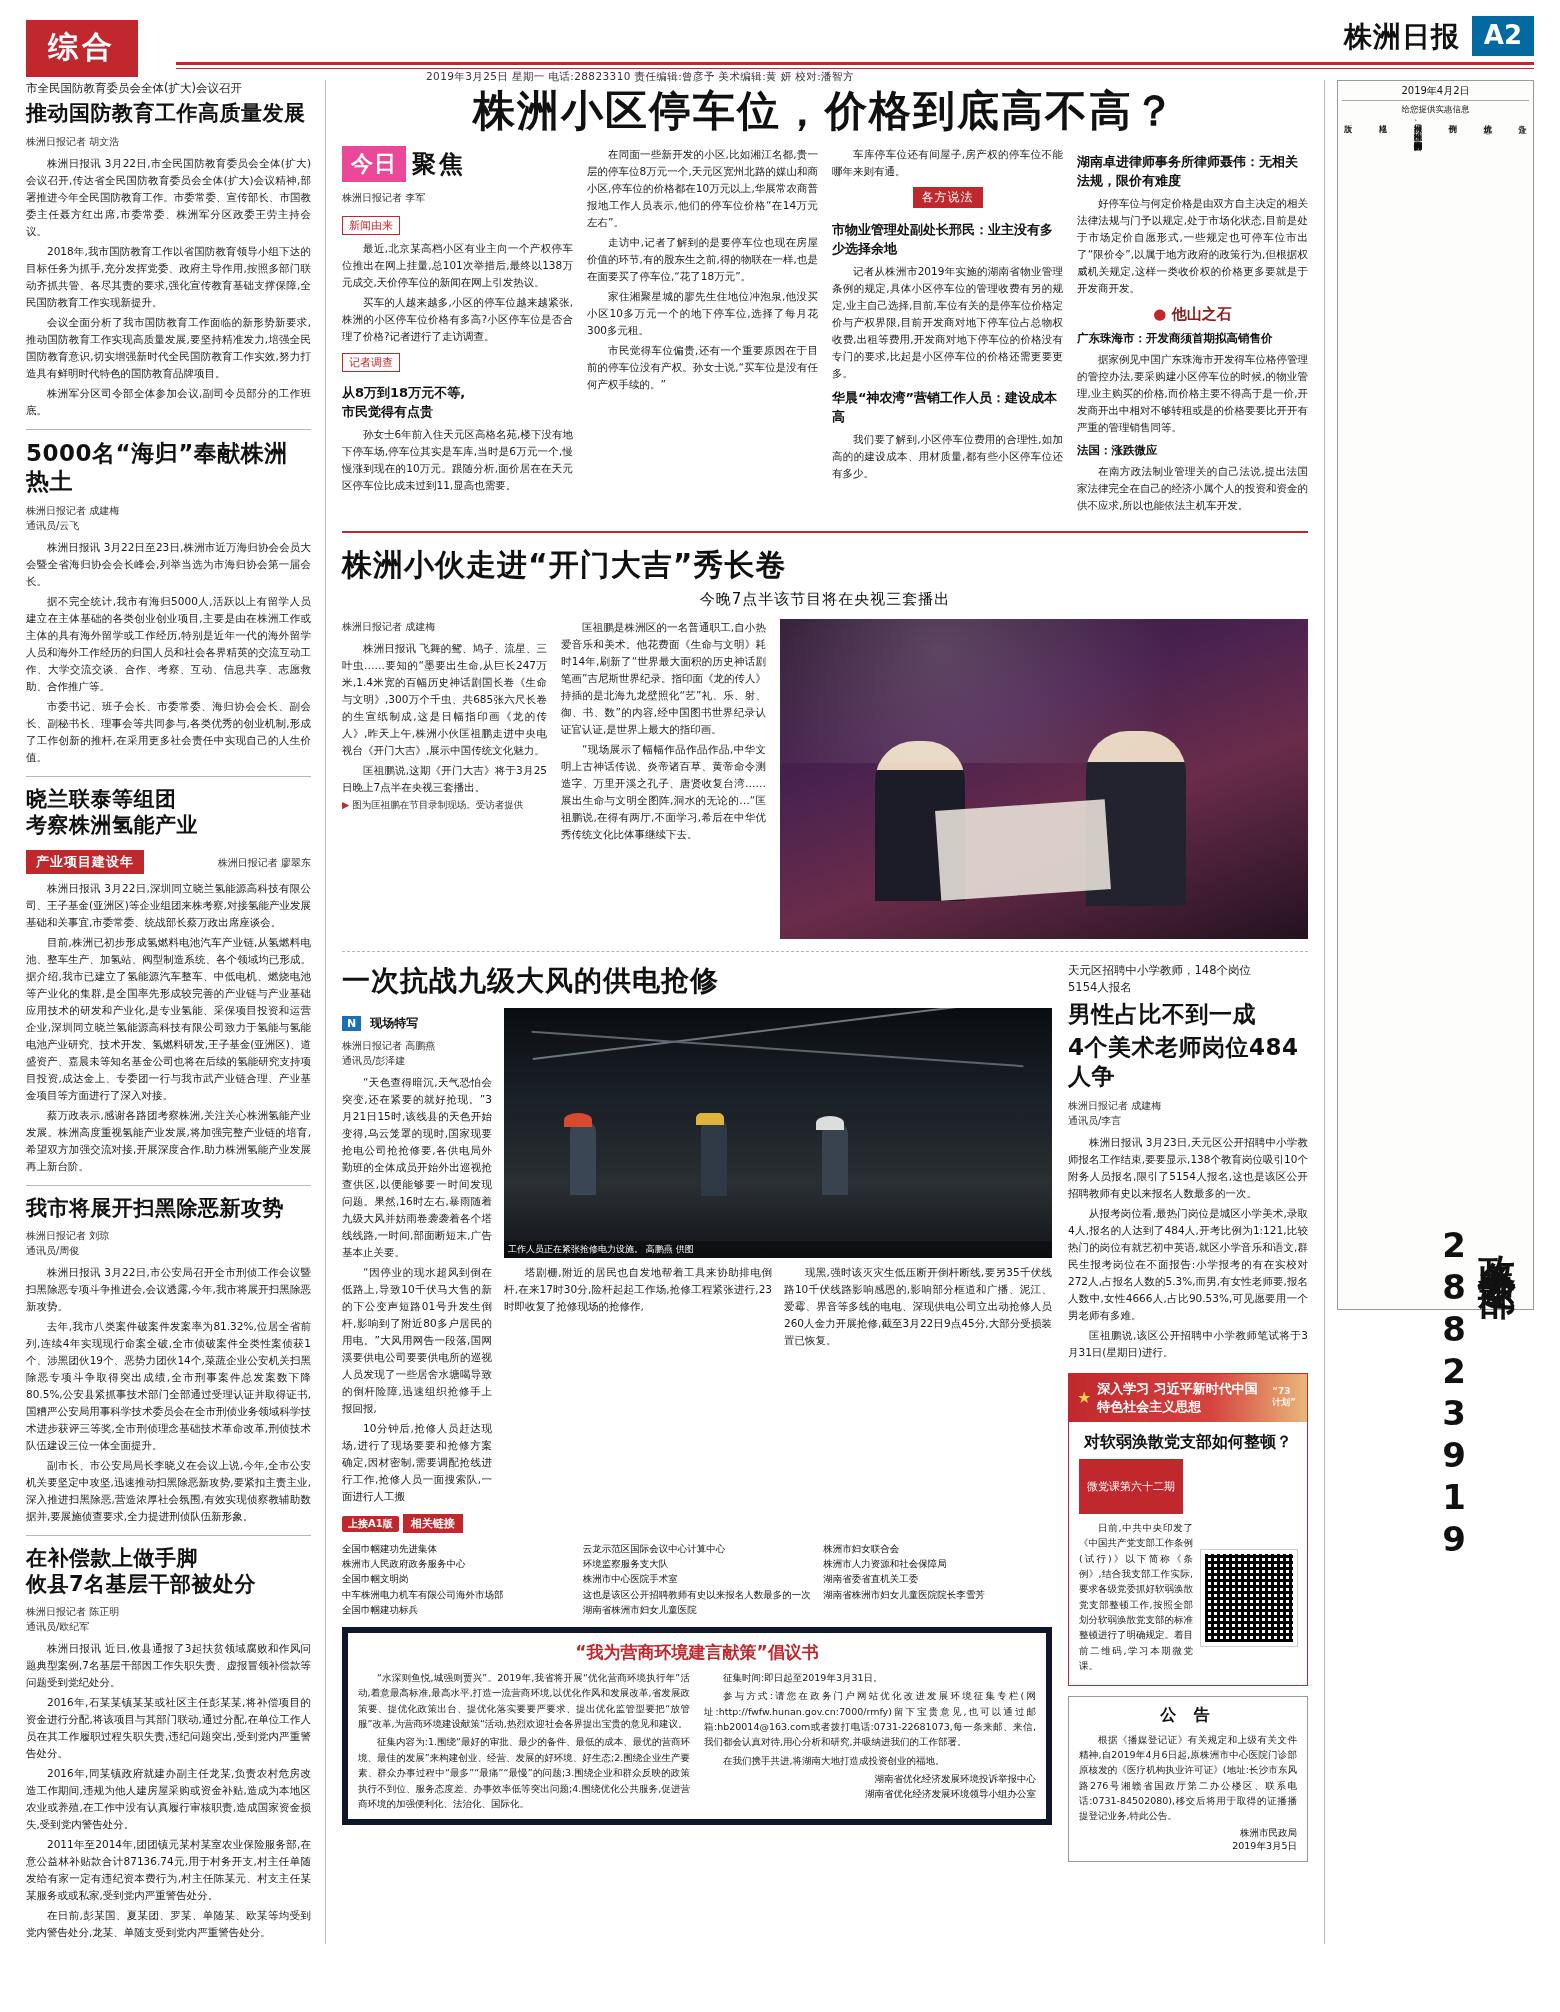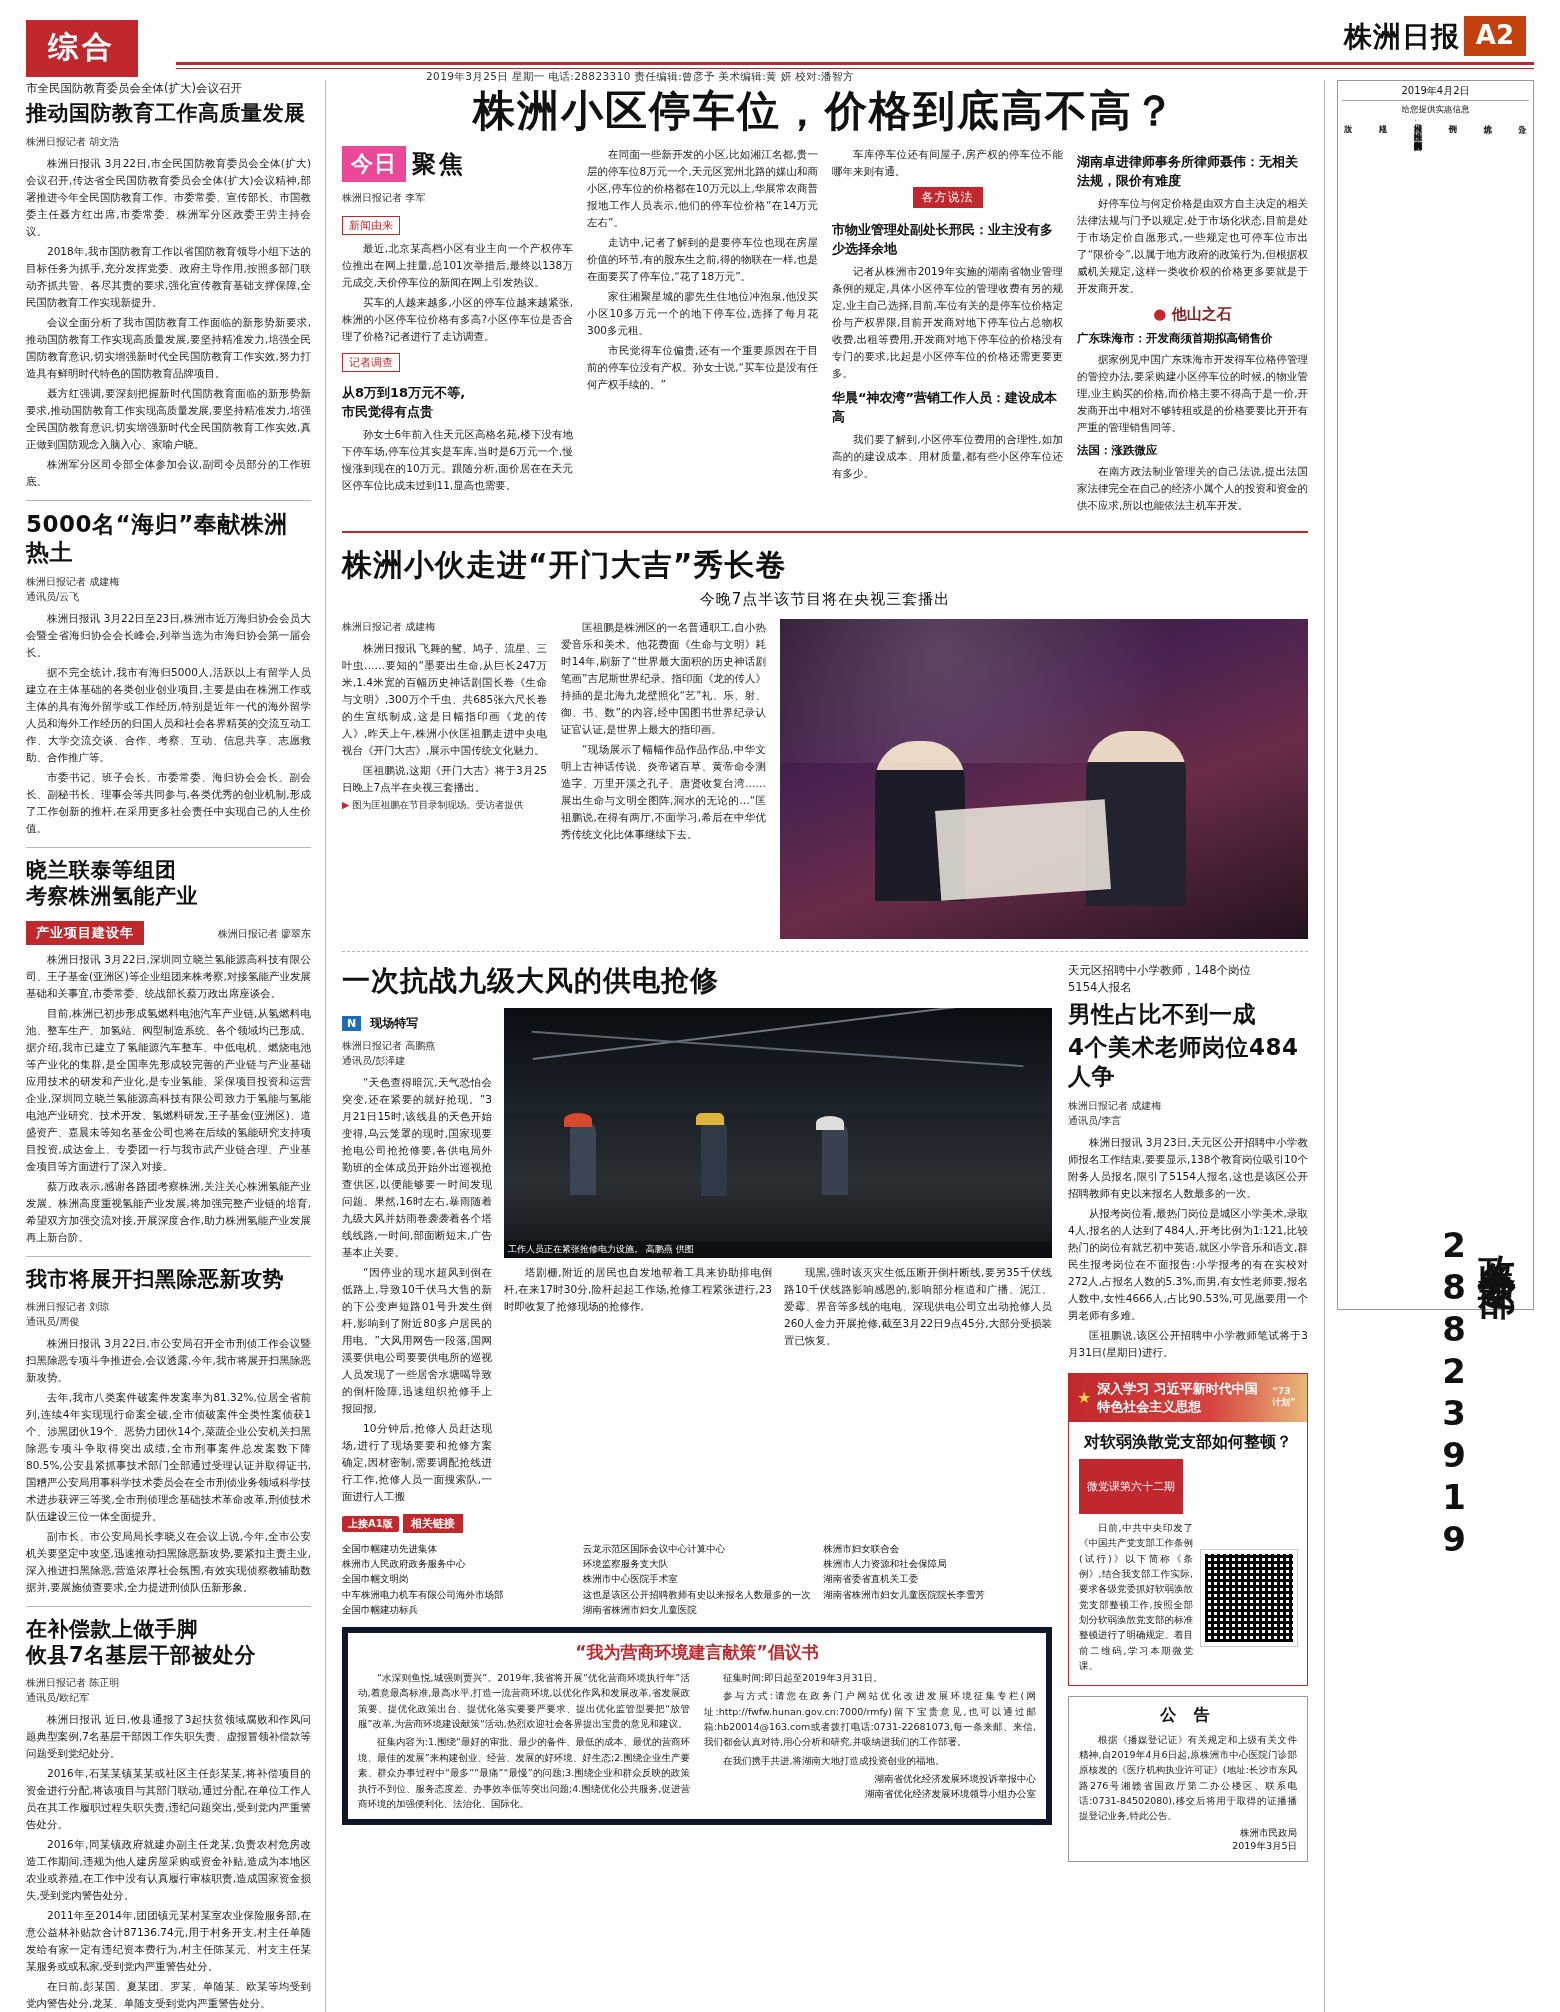--- a/index.html
+++ b/index.html
@@ -23,22 +23,22 @@
     padding:7px 22px 9px;
     font-family:"DejaVu Sans","Liberation Sans",sans-serif;
   }
   .masthead-rule { position:absolute; left:150px; right:0; top:48px; height:3px; background:#c0282d; }
   .masthead-rule2 { position:absolute; left:150px; right:0; top:54px; height:1px; background:#c0282d; }
   .paper-logo {
     position:absolute; right:74px; top:4px;
     font-size:28px; font-weight:bold; letter-spacing:1px; color:#111;
   }
   .page-no {
-    position:absolute; right:8px; top:2px;
-    background:#c2410c; color:#fff; font-size:26px; font-weight:bold;
+    position:absolute; right:0; top:2px;
+    background:#0369a1; color:#fff; font-size:26px; font-weight:bold;
     padding:4px 12px 6px;
   }
   .issue-line {
     position:absolute; left:400px; top:56px;
     font-size:10.5px; color:#333; letter-spacing:.4px;
   }
 
   
   .body-grid { position:relative; display:flex; gap:0; margin-top:4px; }
   .col-left { width:300px; padding-right:14px; border-right:1px solid #bbb; }
@@ -181,21 +181,20 @@
 
     <div class="col-left">
 
       <div>
         <div class="kicker">市全民国防教育委员会全体(扩大)会议召开</div>
         <h2 class="head-l">推动国防教育工作高质量发展</h2>
         <div class="byline">株洲日报记者 胡文浩</div>
         <p class="para">株洲日报讯 3月22日,市全民国防教育委员会全体(扩大)会议召开,传达省全民国防教育委员会全体(扩大)会议精神,部署推进今年全民国防教育工作。市委常委、宣传部长、市国教委主任聂方红出席,市委常委、株洲军分区政委王劳主持会议。</p>
         <p class="para">2018年,我市国防教育工作以省国防教育领导小组下达的目标任务为抓手,充分发挥党委、政府主导作用,按照多部门联动齐抓共管、各尽其责的要求,强化宣传教育基础支撑保障,全民国防教育工作实现新提升。</p>
         <p class="para">会议全面分析了我市国防教育工作面临的新形势新要求,推动国防教育工作实现高质量发展,要坚持精准发力,培强全民国防教育意识,切实增强新时代全民国防教育工作实效,努力打造具有鲜明时代特色的国防教育品牌项目。</p>
-        <p class="para">聂方红强调,要深刻把握新时代国防教育面临的新形势新要求,推动国防教育工作实现高质量发展,要坚持精准发力,培强全民国防教育意识,切实增强新时代全民国防教育工作实效,真正做到国防观念入脑入心、家喻户晓。</p>
         <p class="para">株洲军分区司令部全体参加会议,副司令员部分的工作班底。</p>
       </div>
 
       <hr class="divider">
 
       <div>
         <h2 class="head-l big">5000名“海归”奉献株洲热土</h2>
         <div class="byline" style="white-space:pre-line">株洲日报记者 成建梅
 通讯员/云飞</div>
         <p class="para">株洲日报讯 3月22日至23日,株洲市近万海归协会会员大会暨全省海归协会会长峰会,列举当选为市海归协会第一届会长。</p>

